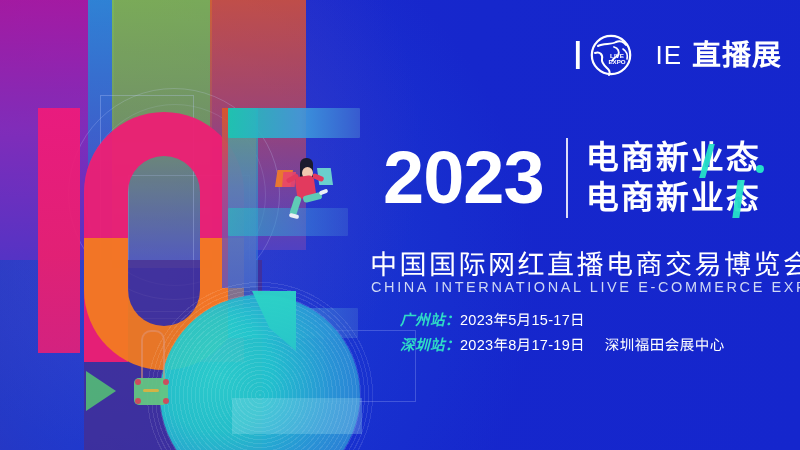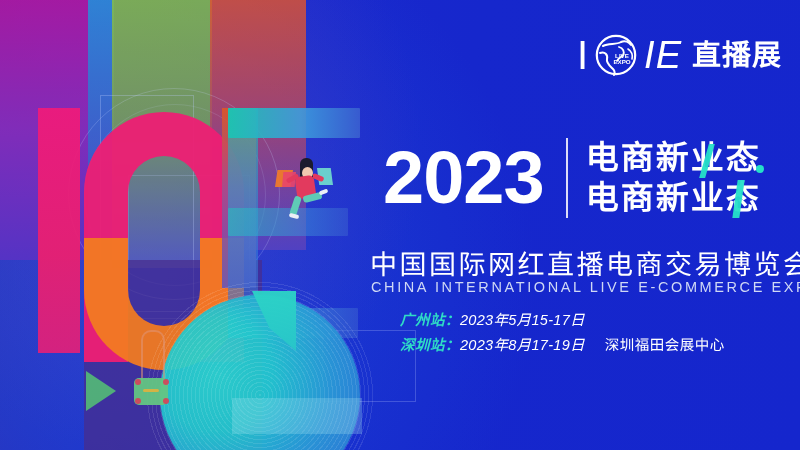--- a/index.html
+++ b/index.html
@@ -126,21 +126,21 @@
      border:2px solid rgba(225,150,120,.55);border-bottom:none;border-radius:10px 10px 0 0;}
 
   
   .content{position:absolute;left:368px;top:0;width:432px;height:450px;}
 
   
   .logo{position:absolute;right:18px;top:33px;display:flex;align-items:center;gap:6px;}
   .logo-i{font-size:40px;font-weight:300;color:#ffffff;line-height:1;letter-spacing:0;}
   .globe{position:relative;width:44px;height:44px;}
   .globe svg{display:block;}
-  .logo-ie{font-size:38px;font-weight:300;color:#ffffff;line-height:1;letter-spacing:1px;margin-left:0;font-style:italic;}
+  .logo-ie{font-size:26px;font-weight:300;color:#ffffff;line-height:1;letter-spacing:1px;margin-left:16px;}
   .logo-cn{font-size:29px;font-weight:700;color:#ffffff;line-height:1;letter-spacing:1px;margin-left:4px;}
 
   
   .headline{position:absolute;left:15px;top:138px;display:flex;align-items:center;}
   .year{font-size:74px;font-weight:700;color:#ffffff;letter-spacing:-1px;line-height:.9;
         font-family:"Liberation Sans","DejaVu Sans",sans-serif;}
   .divider{width:2px;height:80px;background:rgba(255,255,255,.85);margin:0 18px 0 22px;}
   .slogan{display:flex;flex-direction:column;gap:3px;}
   .slogan-line{font-size:33px;font-weight:700;color:#ffffff;letter-spacing:2px;line-height:1.12;
                position:relative;white-space:nowrap;}
@@ -153,21 +153,21 @@
   
   .sub-cn{position:absolute;left:2px;top:243px;font-size:27px;font-weight:400;color:#ffffff;
           letter-spacing:2.5px;white-space:nowrap;}
   .sub-en{position:absolute;left:3px;top:279px;font-size:14.5px;font-weight:400;color:#cfd8f5;
           letter-spacing:2.6px;white-space:nowrap;}
 
   
   .venues{position:absolute;left:32px;top:308px;display:flex;flex-direction:column;gap:4px;}
   .venue{display:flex;align-items:baseline;font-size:14.5px;white-space:nowrap;}
   .venue .city{color:#2fdcc6;font-weight:700;letter-spacing:.5px;font-style:italic;}
-  .venue .date{color:#ffffff;letter-spacing:.3px;font-style:italic;}
+  .venue .date{color:#ffffff;letter-spacing:.3px;}
   .venue .place{color:#ffffff;letter-spacing:.5px;margin-left:20px;}
 </style>
 </head>
 <body>
 
 <div class="banner">
 
   <div class="bg-base"></div>
   <div class="bg-glow"></div>
 

